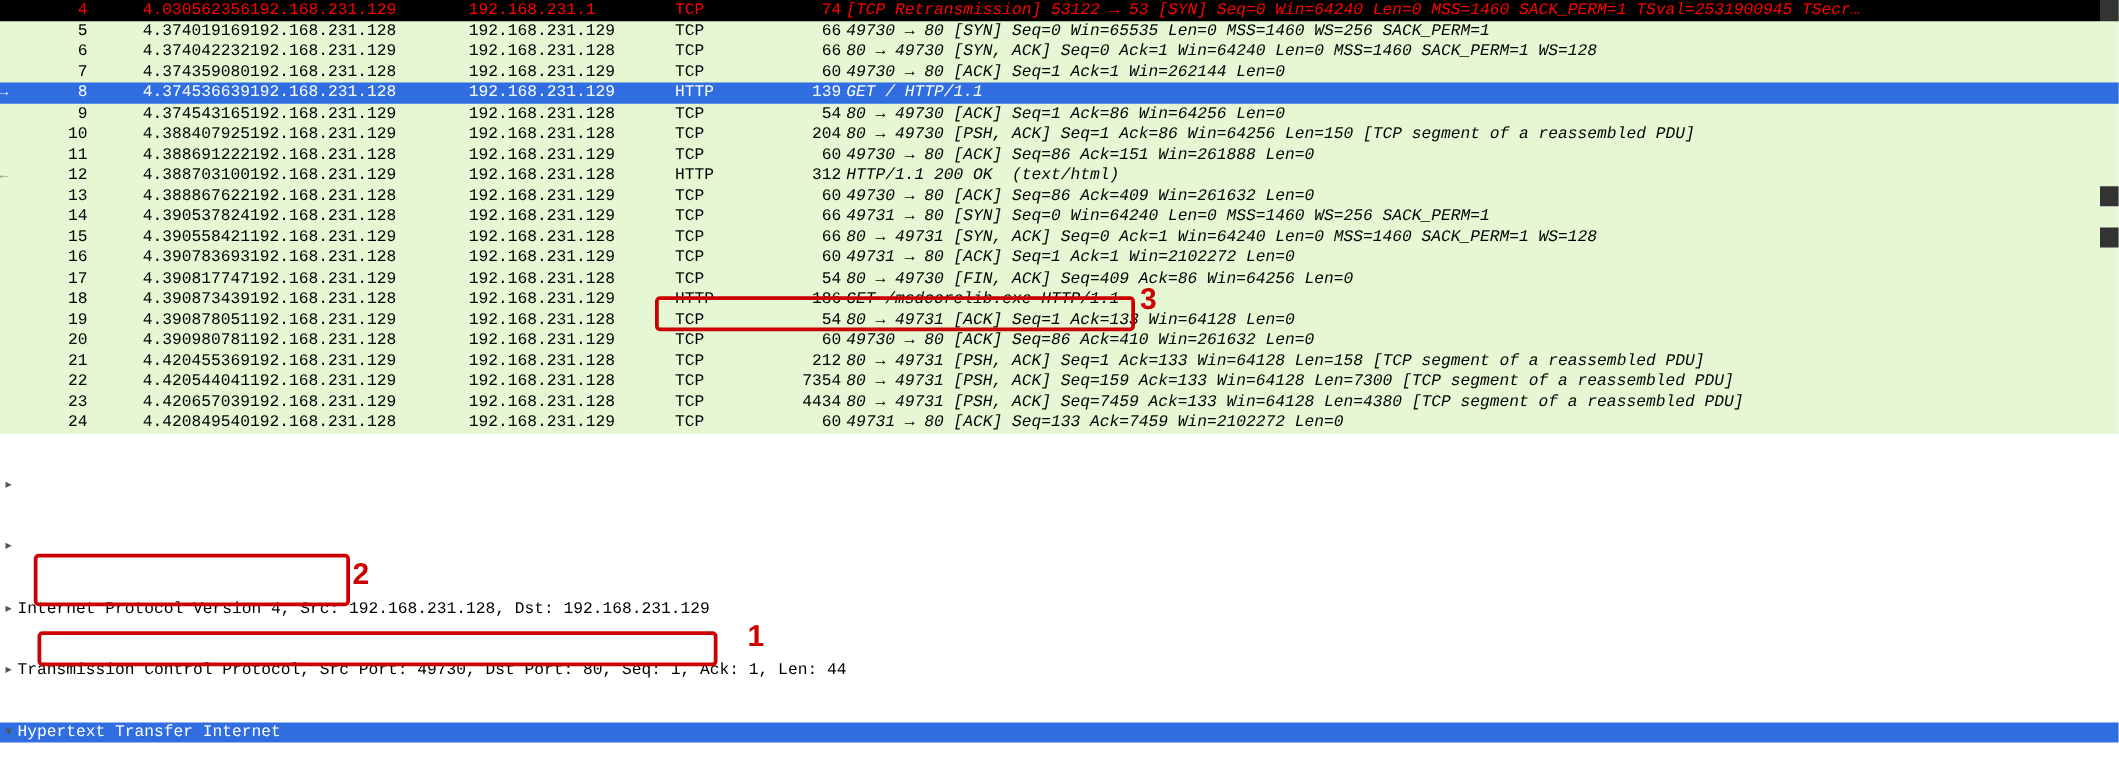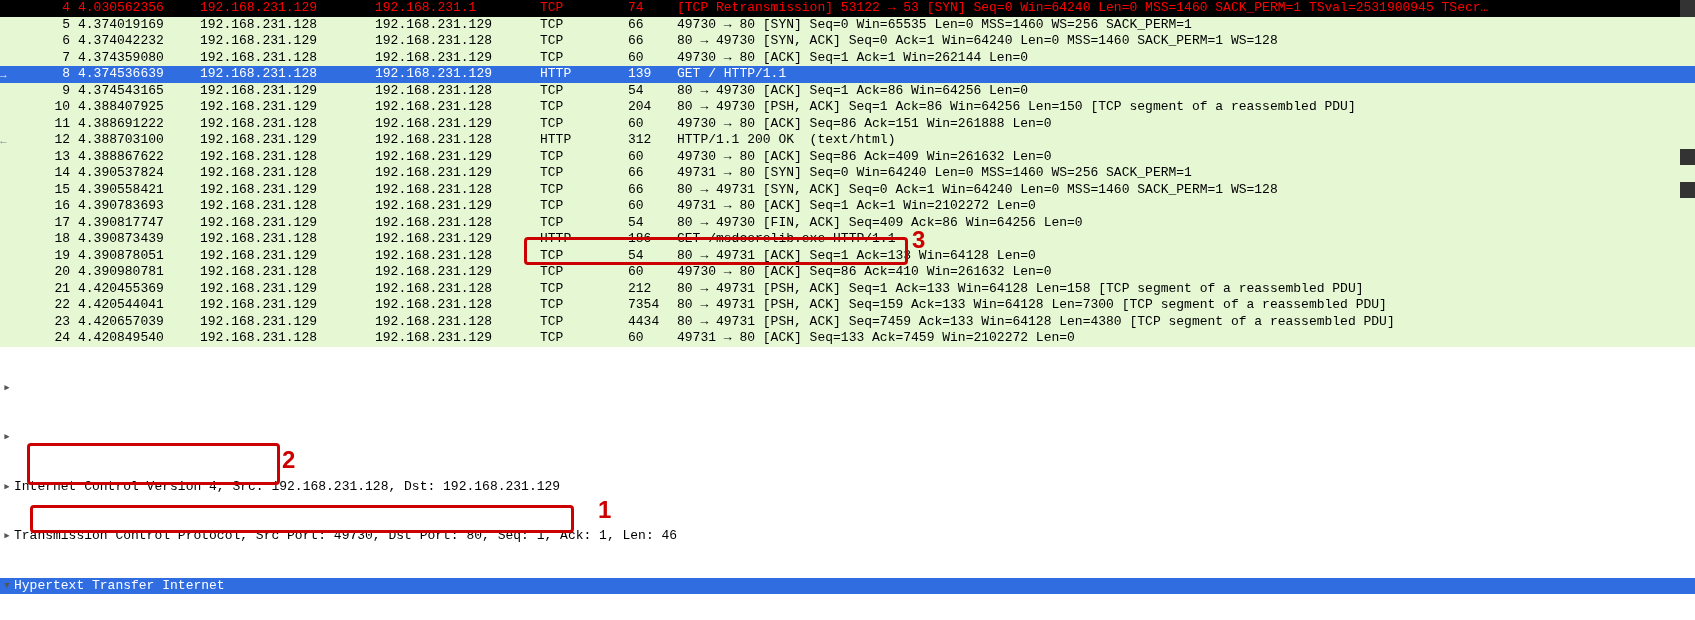--- a/index.html
+++ b/index.html
@@ -29,26 +29,26 @@
   .row .expander-col { width: 20px; flex: 0 0 20px; text-align: right; }
   .row .arrow-icon {
     position: absolute;
     left: 0;
     top: 1px;
     font-size: 11px;
     color: #888;
   }
   .row.selected .arrow-icon { color: #eef; }
   .row .no   { width: 50px;  text-align: right; padding-right: 8px; }
-  .row .time { width: 122px; }
+  .row .time { width: 122px; text-align: right; }
   .row .src  { width: 175px; }
   .row .dst  { width: 165px; }
   .row .proto{ width: 88px;  }
-  .row .len  { width: 45px;  text-align: left; }
-  .row .info { flex: 1 1 auto; padding-left: 4px; overflow: hidden; }
+  .row .len  { width: 45px;  text-align: right; }
+  .row .info { flex: 1 1 auto; padding-left: 4px; overflow: hidden; font-style: italic; }
   .minimap-strip {
     position: absolute;
     right: 0;
     width: 15px;
     background: #e5f7d3;
     display: flex;
     flex-direction: column;
   }
   .minimap-strip div { flex: 1; }
   .minimap-strip .dark { background: #333; }
@@ -111,25 +111,25 @@
 
   <div class="details">
     <div class="dline">
       <span class="toggle">▸</span>
     </div>
     <div class="dline">
       <span class="toggle">▸</span>
     </div>
     <div class="dline">
       <span class="toggle">▸</span>
-      <span>Internet Control Version 4, Src: 192.168.231.128, Dst: 192.168.231.129</span>
+      <span>Internet Protocol Version 4, Src: 192.168.231.128, Dst: 192.168.231.129</span>
     </div>
     <div class="dline">
       <span class="toggle">▸</span>
-      <span>Transmission Control Protocol, Src Port: 49730, Dst Port: 80, Seq: 1, Ack: 1, Len: 46</span>
+      <span>Transmission Control Protocol, Src Port: 49730, Dst Port: 80, Seq: 1, Ack: 1, Len: 44</span>
     </div>
     <div class="dline selproto">
       <span class="toggle">▾</span>
       <span>Hypertext Transfer Internet</span>
     </div>
     
     
     
     
     

